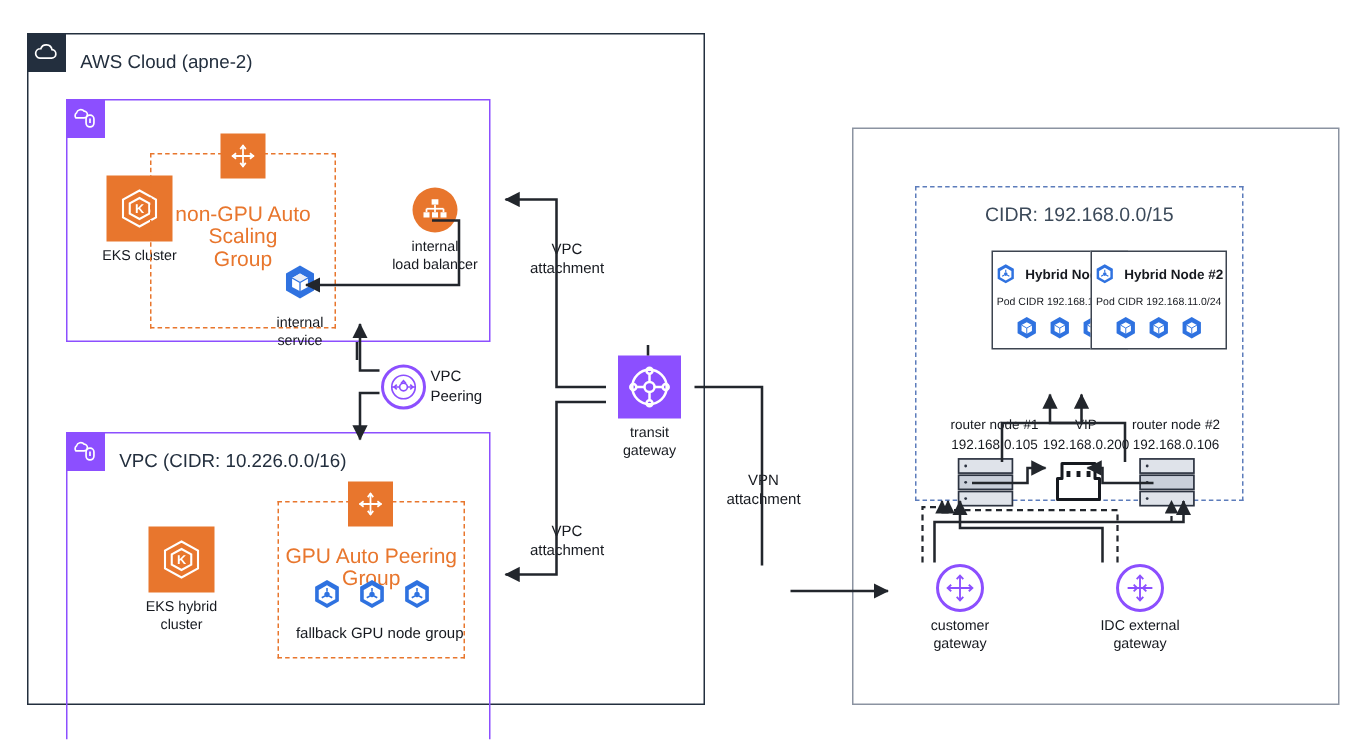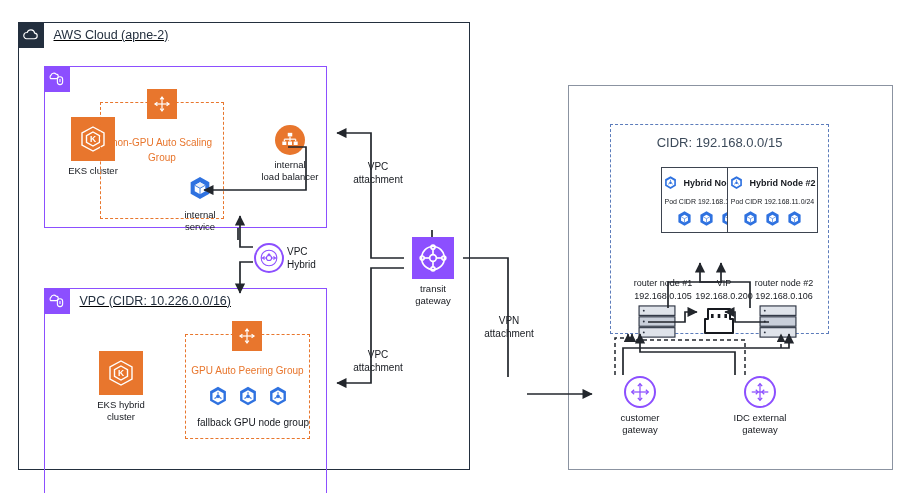--- a/index.html
+++ b/index.html
@@ -18,23 +18,23 @@
 
   
   .group-box {
     position: absolute;
     border: 1.5px solid #232F3E;
     background: transparent;
   }
   .group-box.onprem { border-color: #8b93a1; }
   .group-tab {
     position: absolute;
-    display: flex; align-items: center;
+    display: flex; align-items: flex-end;
     height: 26px;
-    top: -1.5px; left: -1.5px; text-decoration: underline;
+    top: -1.5px; left: -1.5px;
   }
   .tab-icon {
     width: 26px; height: 26px;
     display: flex; align-items: center; justify-content: center;
     flex: 0 0 auto;
   }
   .tab-icon.aws   { background: #232F3E; }
   .tab-icon.vpc   { background: #8C4FFF; }
   .tab-icon.onprem{ background: #7D8998; }
   .tab-label {
@@ -84,21 +84,21 @@
   .circ-icon {
     width: 30px; height: 30px;
     border-radius: 50%;
     display: flex; align-items: center; justify-content: center;
   }
   .circ-icon.orange { background: #E8762D; }
   .circ-icon.outline-purple { border: 2px solid #8C4FFF; background: #fff; }
 
   .asg-title {
     position: absolute;
-    font-size: 10px; color: #E8762D;
+    font-size: 14px; color: #E8762D;
     text-align: center; line-height: 15px;
     white-space: pre-line;
   }
 
   
   .onprem-cidr {
     position: absolute;
     font-size: 13px; color: #3c4a5a;
     text-align: center; width: 100%;
   }
@@ -307,21 +307,21 @@
       <circle cx="12" cy="12" r="9.4"></circle>
       <circle cx="12" cy="12" r="3.1"></circle>
       <line x1="2.6" y1="12" x2="8.9" y2="12"></line>
         <line x1="15.1" y1="12" x2="21.4" y2="12"></line>
       <polyline points="6.6,10.1 4.6,12 6.6,13.9"></polyline>
         <polyline points="17.4,10.1 19.4,12 17.4,13.9"></polyline>
       <polyline points="10.1,9 12,7 13.9,9"></polyline>
     </svg>
   </div>
   <div class="free-label" style="left:287px; top:245px; width:60px; text-align:left;">VPC
-Hybrid</div>
+Peering</div>
 
   <div class="node" style="left:405px; top:237px; width:56px;">
     <div class="sq-icon purple" style="width:42px;height:42px;">
       <svg width="32" height="32" viewBox="0 0 24 24" fill="none" stroke="#ffffff" stroke-width="1.25">
         <circle cx="12" cy="12" r="8.6"></circle>
         <circle cx="12" cy="12" r="2.5"></circle>
         <circle cx="12" cy="3.9" r="1.5"></circle>
           <circle cx="12" cy="20.1" r="1.5"></circle>
         <circle cx="3.9" cy="12" r="1.5"></circle>
           <circle cx="20.1" cy="12" r="1.5"></circle>

